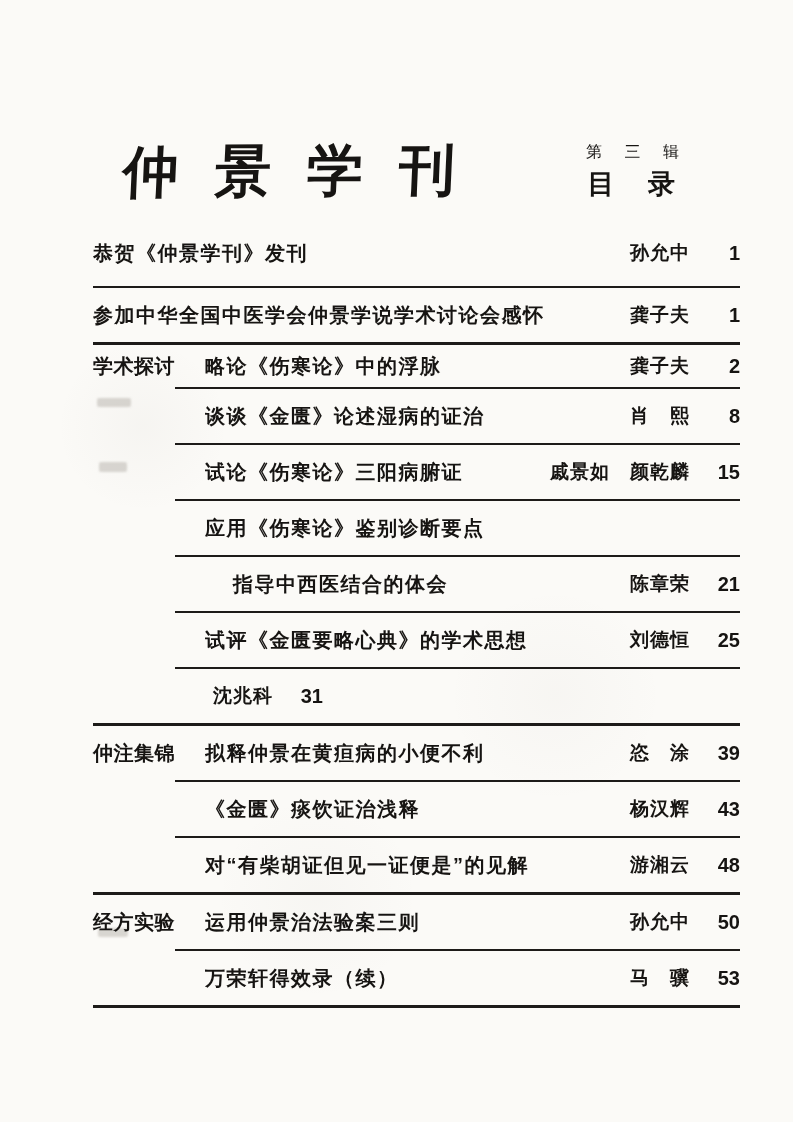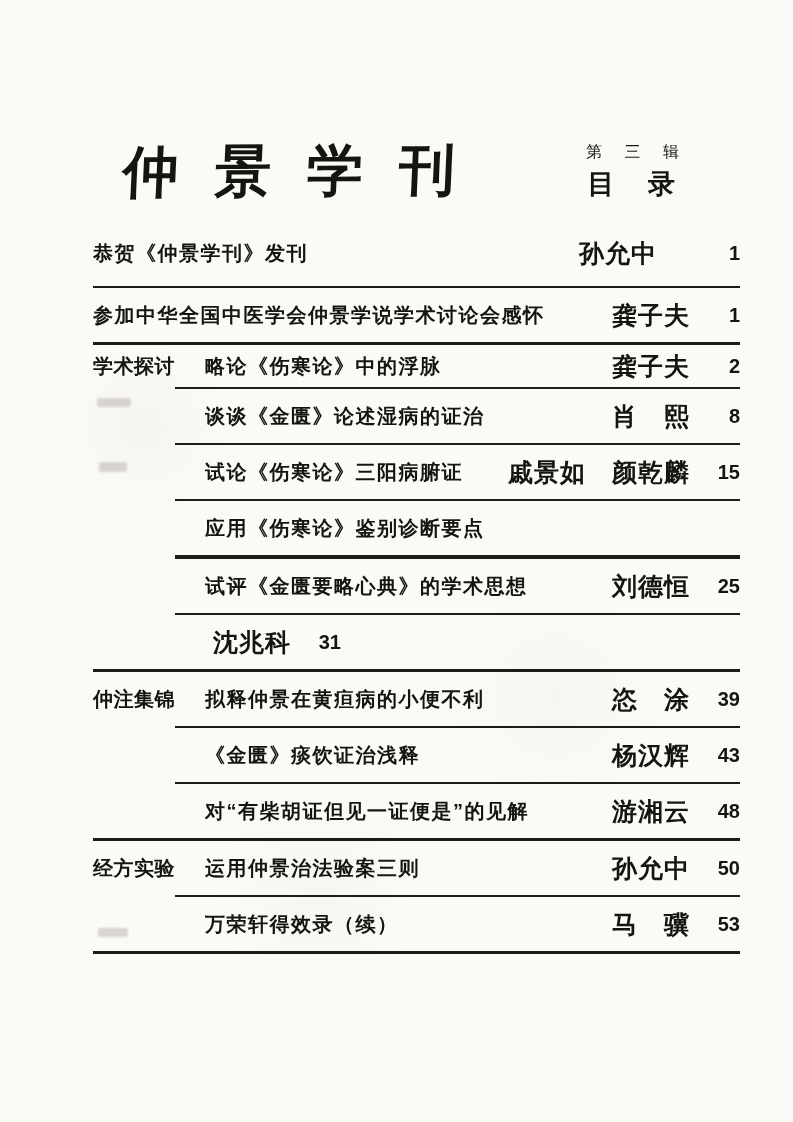--- a/index.html
+++ b/index.html
@@ -58,21 +58,21 @@
     border-bottom: 5px solid #fbfaf7;
     box-shadow: 0 7px 0 -5px #2a2a2a;
     margin-bottom: 2px;
   }
   
   .toc-row {
     display: flex;
     align-items: center;
     height: 54px;
   }
-  .toc-row.h68 { height: 66px; gap: 33px; }
+  .toc-row.h68 { height: 66px; }
   .toc-row.h44 { height: 42px; }
   .sec-label {
     width: 112px;
     flex: 0 0 112px;
     font-size: 20px;
     font-weight: 800;
     letter-spacing: 0.5px;
     white-space: nowrap;
   }
   .entry-title {
@@ -81,21 +81,21 @@
     font-weight: 700;
     letter-spacing: 1.5px;
     white-space: nowrap;
     overflow: hidden;
   }
   .toc-row.cont .entry-title { padding-left: 28px; }
   .entry-authors {
     flex: 0 0 auto;
     text-align: center;
     font-family: "Liberation Serif", serif;
-    font-size: 25px;
+    font-size: 19px;
     font-weight: 600;
     letter-spacing: 1px;
     white-space: nowrap;
     margin-left: 8px;
   }
   .entry-page {
     flex: 0 0 50px;
     text-align: right;
     font-size: 20px;
     font-weight: 700;
@@ -180,20 +180,26 @@
       <div class="entry-page">15</div>
     </div>
     <div class="rule part"></div>
 
     <div class="toc-row">
       <div class="sec-label"></div>
       <div class="entry-title">应用《伤寒论》鉴别诊断要点</div>
     </div>
     <div class="rule part"></div>
 
+    <div class="toc-row cont">
+      <div class="sec-label"></div>
+      <div class="entry-title">指导中西医结合的体会</div>
+      <div class="entry-authors">陈章荣</div>
+      <div class="entry-page">21</div>
+    </div>
     <div class="rule part"></div>
 
     <div class="toc-row">
       <div class="sec-label"></div>
       <div class="entry-title">试评《金匮要略心典》的学术思想</div>
       <div class="entry-authors">刘德恒</div>
       <div class="entry-page">25</div>
     </div>
     <div class="rule part"></div>
 

